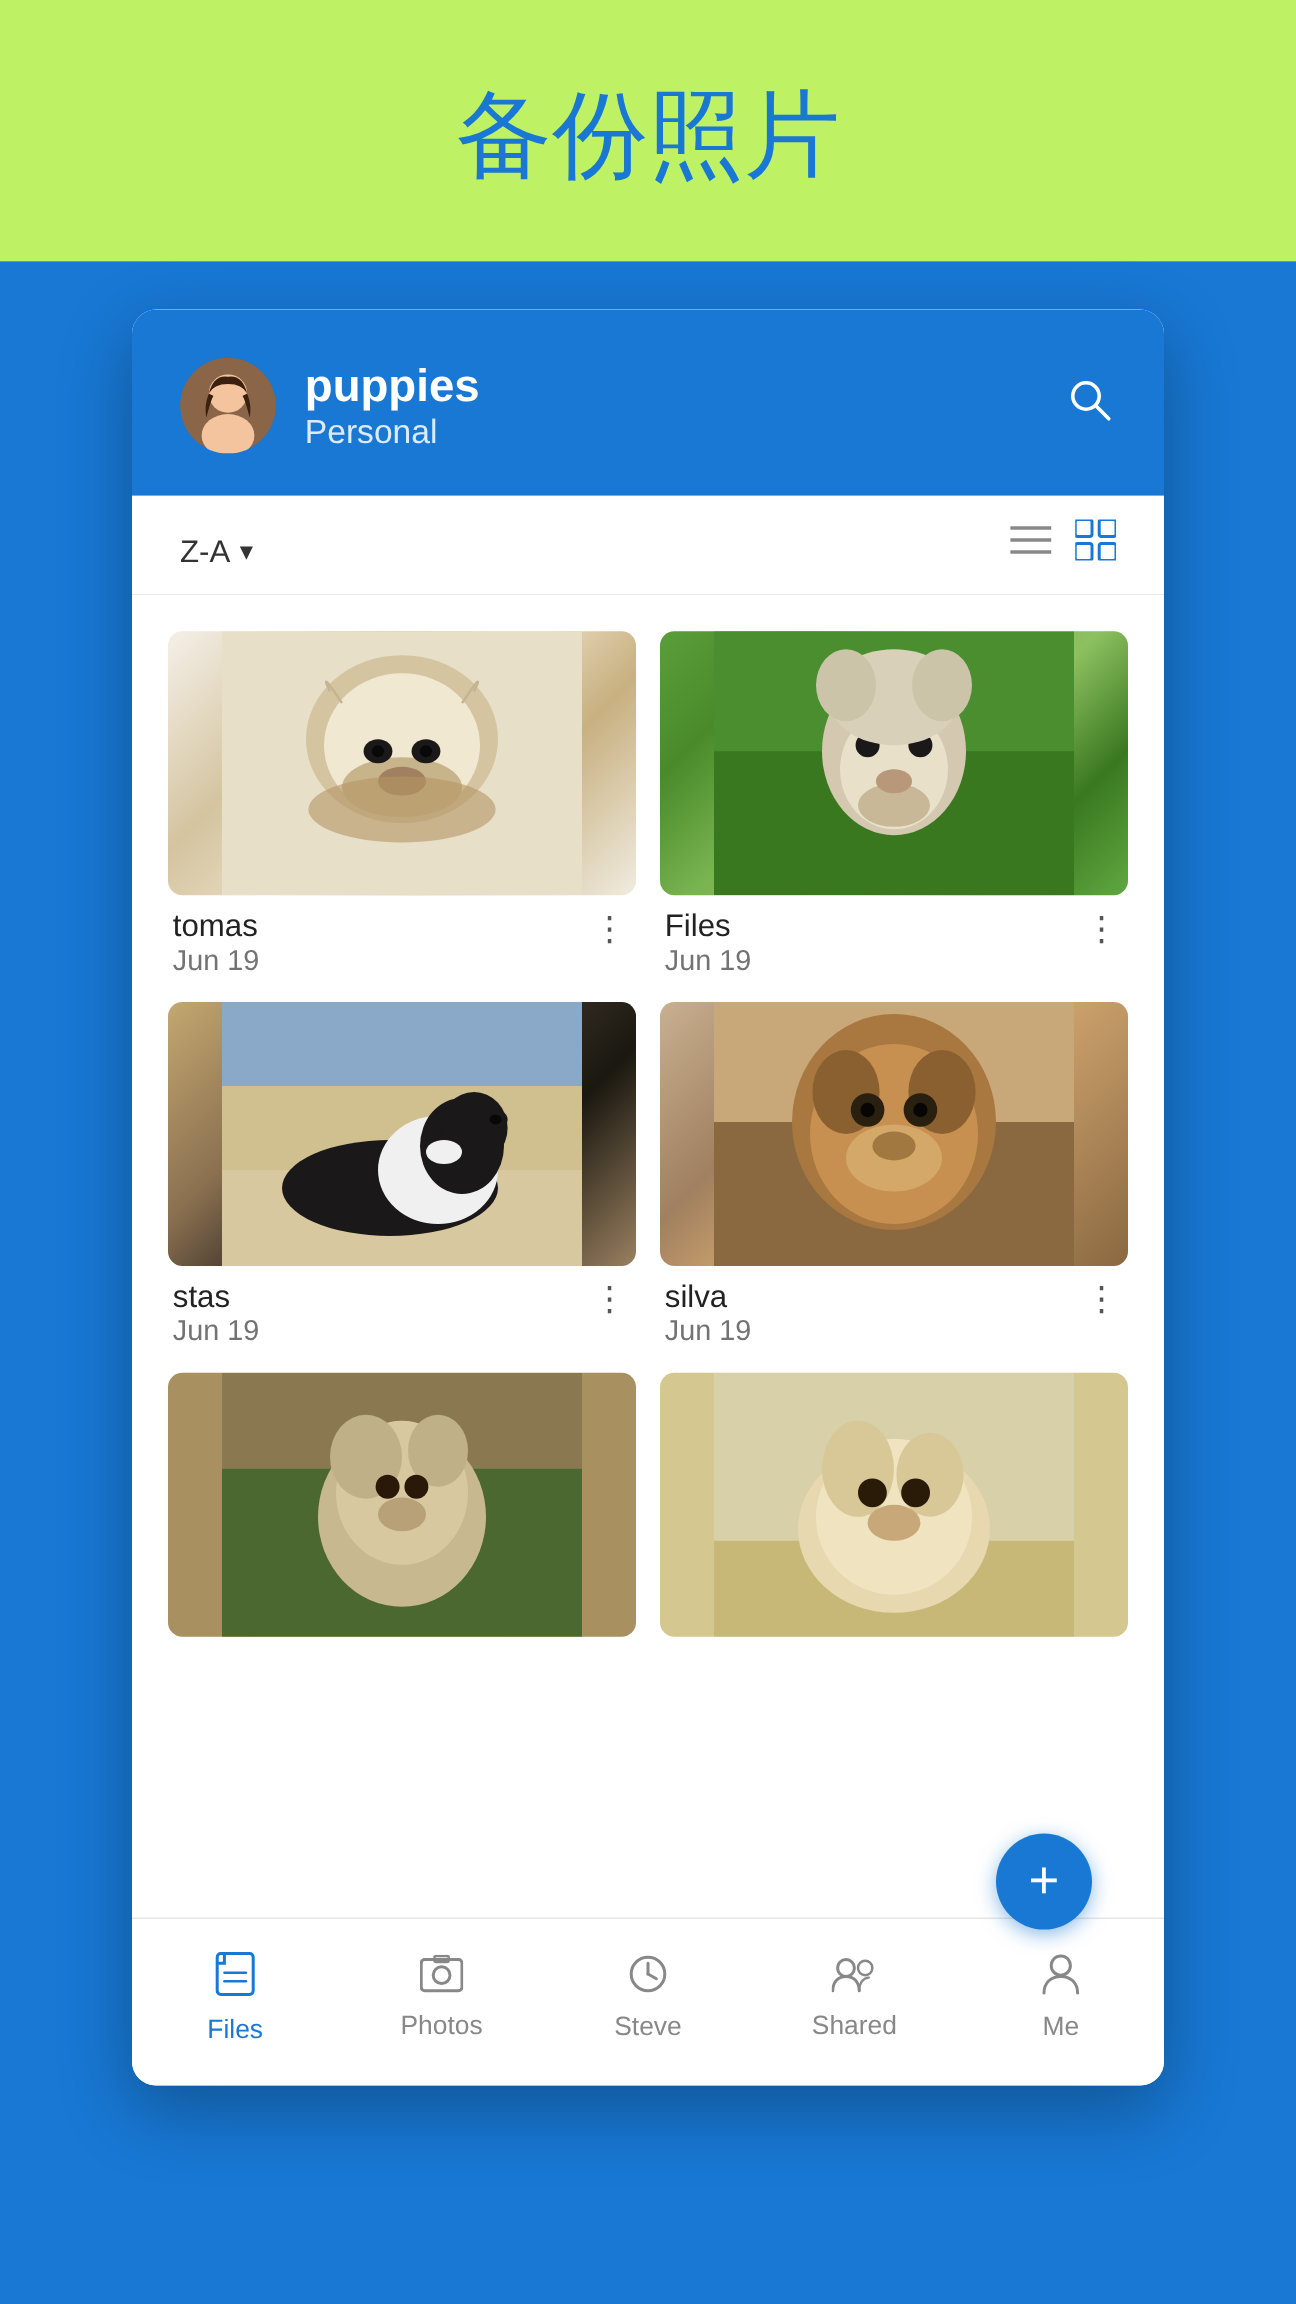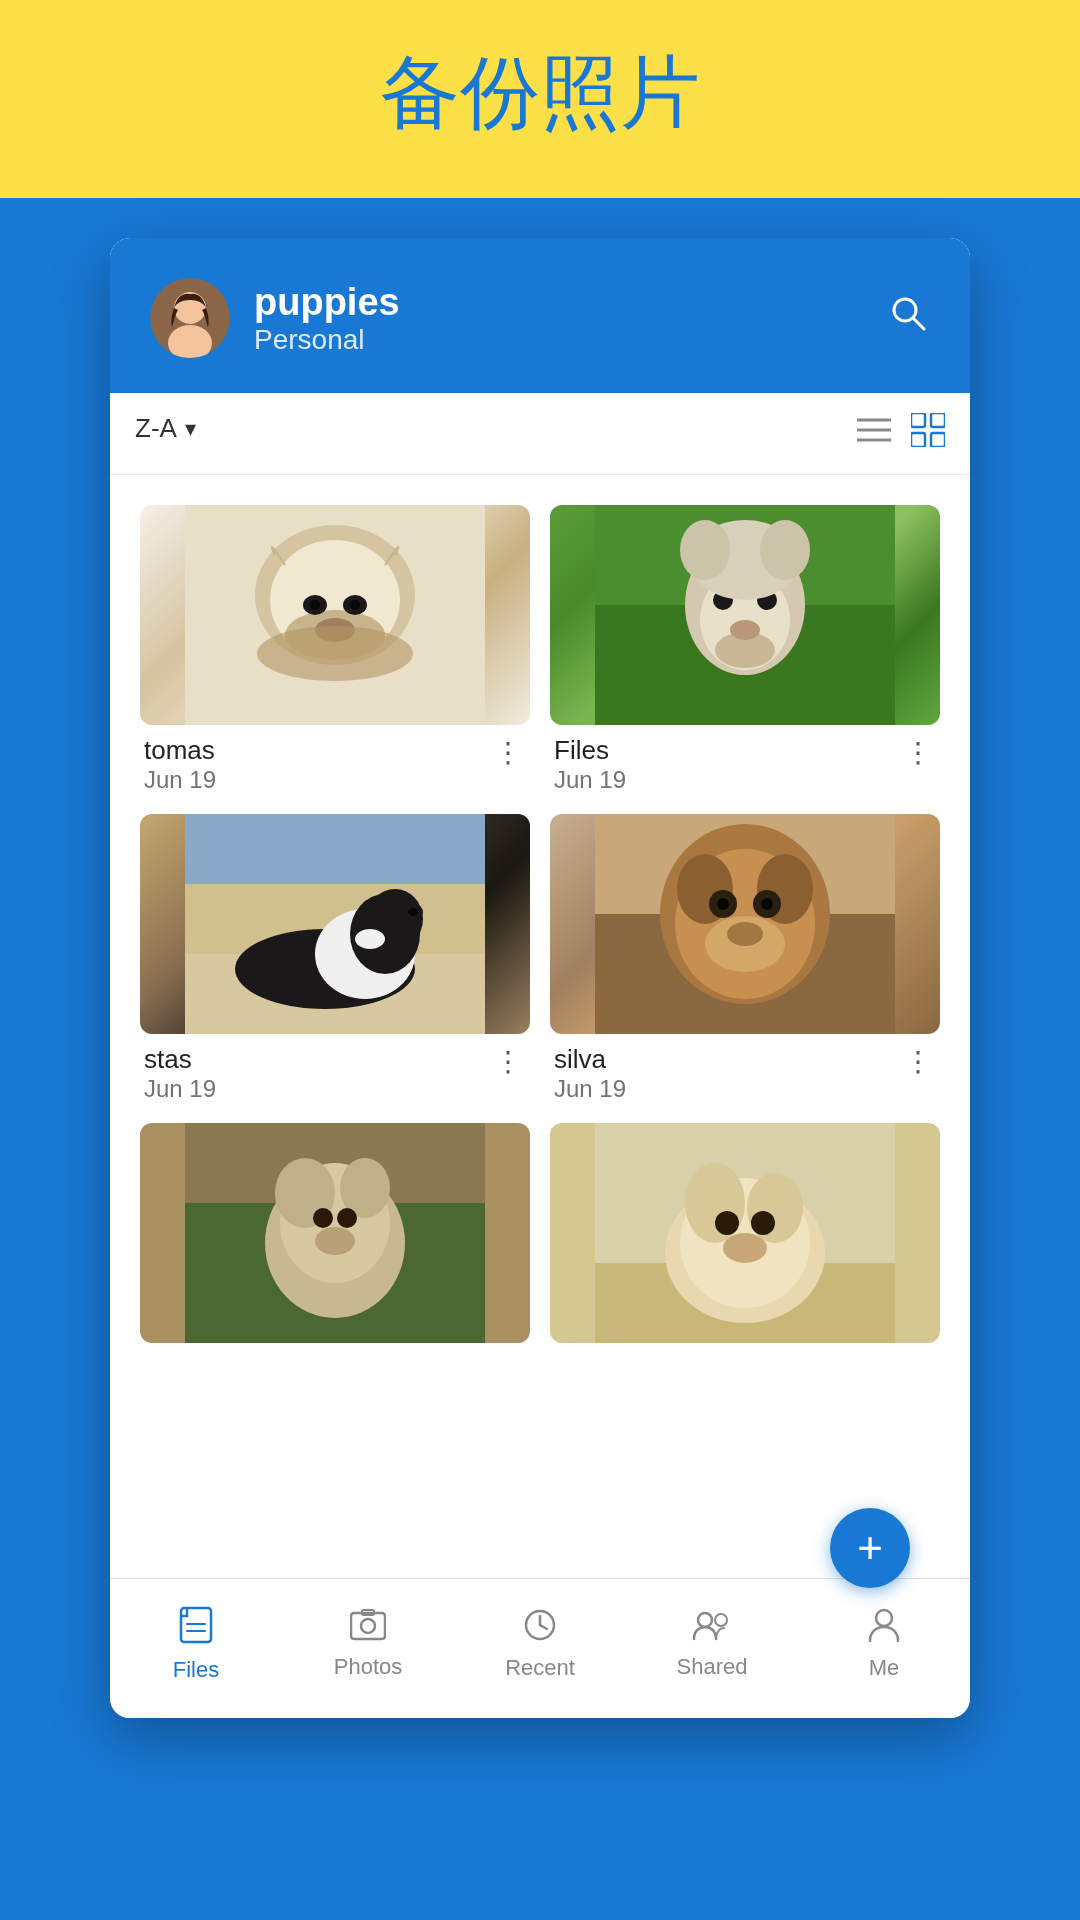--- a/index.html
+++ b/index.html
@@ -12,23 +12,23 @@
       font-family: -apple-system, BlinkMacSystemFont, 'Segoe UI', sans-serif;
       display: flex;
       flex-direction: column;
       align-items: center;
       overflow: hidden;
     }
 
     
     .top-area {
       width: 100%;
-      background: #fde047;
+      background: #bef264;
       text-align: center;
-      padding: 40px 0 50px 0;
+      padding: 60px 0 50px 0;
     }
 
     .top-area h1 {
       color: #1878d4;
       font-size: 80px;
       font-weight: 400;
     }
 
     
     .phone-mockup {
@@ -80,23 +80,23 @@
     .search-icon-btn {
       color: white;
       font-size: 44px;
       cursor: pointer;
       margin-left: auto;
     }
 
     
     .sort-bar {
       display: flex;
-      align-items: flex-start;
+      align-items: flex-end;
       justify-content: space-between;
-      padding: 20px 25px;
+      padding: 20px 40px;
       border-bottom: 1px solid #e8e8e8;
       flex-shrink: 0;
     }
 
     .sort-label {
       font-size: 26px;
       color: #333;
       display: flex;
       align-items: center;
       gap: 8px;
@@ -495,21 +495,21 @@
       </div>
 
       <div class="nav-item">
         <span class="nav-icon">
           <svg width="34" height="34" viewBox="0 0 34 34" fill="none" xmlns="http://www.w3.org/2000/svg">
             <circle cx="17" cy="17" r="14" stroke="#888" stroke-width="2.5" fill="none"></circle>
             <line x1="17" y1="8" x2="17" y2="17" stroke="#888" stroke-width="2.5" stroke-linecap="round"></line>
             <line x1="17" y1="17" x2="24" y2="21" stroke="#888" stroke-width="2.5" stroke-linecap="round"></line>
           </svg>
         </span>
-        <span class="nav-label">Recent</span>
+        <span class="nav-label">Steve</span>
       </div>
 
       <div class="nav-item">
         <span class="nav-icon">
           <svg width="38" height="32" viewBox="0 0 38 32" fill="none" xmlns="http://www.w3.org/2000/svg">
             <circle cx="12" cy="11" r="7" stroke="#888" stroke-width="2.5" fill="none"></circle>
             <path d="M1 30 C1 22 6 18 12 18 C18 18 23 22 23 30" stroke="#888" stroke-width="2.5" fill="none" stroke-linecap="round"></path>
             <circle cx="28" cy="11" r="6" stroke="#888" stroke-width="2" fill="none"></circle>
             <path d="M23 30 C23 23 27 19 31 19" stroke="#888" stroke-width="2" fill="none" stroke-linecap="round"></path>
           </svg>

